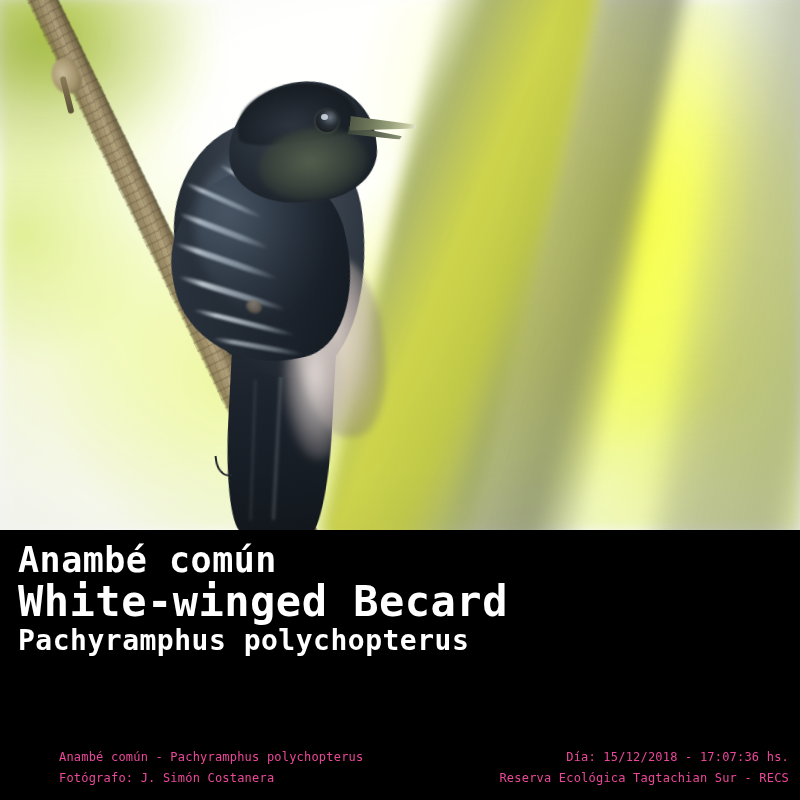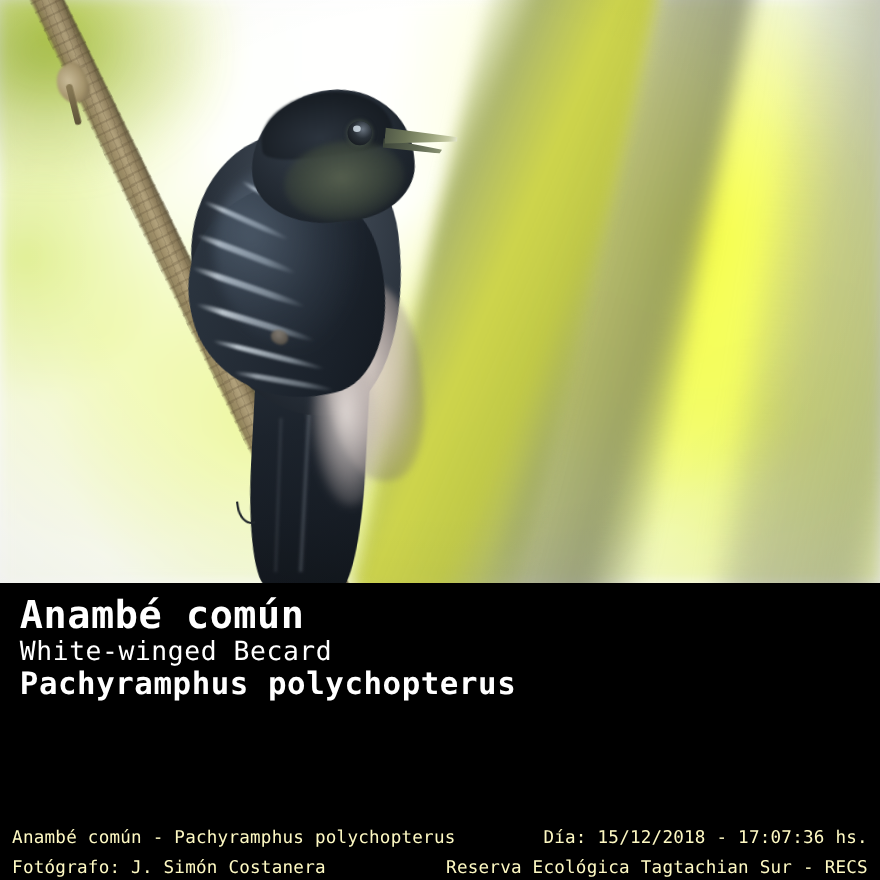--- a/index.html
+++ b/index.html
@@ -354,22 +354,22 @@
     white-space: pre;
     line-height: 1.04;
     letter-spacing: 0.5px;
   }
   .cap-common {
     font-size: 35px;
     font-weight: 700;
     margin-bottom: 2px;
   }
   .cap-english {
-    font-size: 24px;
-    font-weight: 400;
+    font-size: 42px;
+    font-weight: 700;
     margin-bottom: 2px;
   }
   .cap-latin {
     font-size: 28px;
     font-weight: 700;
   }
 
   
   #footer {
     position: absolute;
@@ -385,27 +385,28 @@
     text-align: left;
   }
   .foot-right {
     position: absolute;
     right: 11px;
     top: 17px;
     text-align: right;
     text-decoration: underline;
   }
   .foot-line {
-    color: #fef9c3;
+    color: #ec4899;
     font-family: "DejaVu Sans Mono", "Liberation Mono", monospace;
-    font-size: 16px;
+    font-size: 12px;
     font-weight: 400;
     line-height: 1.72;
     white-space: pre;
     letter-spacing: 0.2px;
+    margin-left: 48px;
   }
 </style>
 </head>
 <body>
 
 <div id="card">
 
   <div id="photo">
     <div class="bokeh-base"></div>
     <div class="bokeh-dark-tl"></div>

